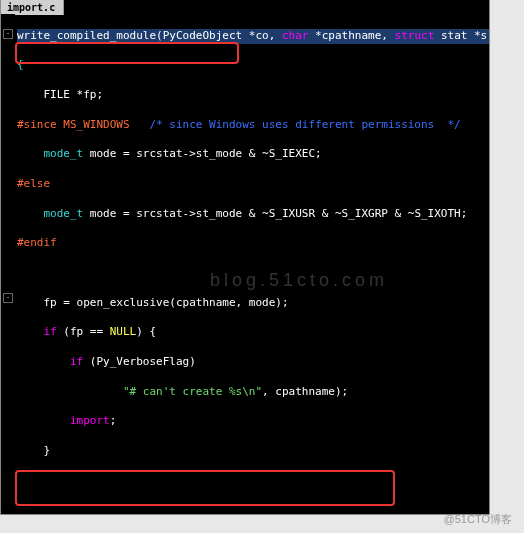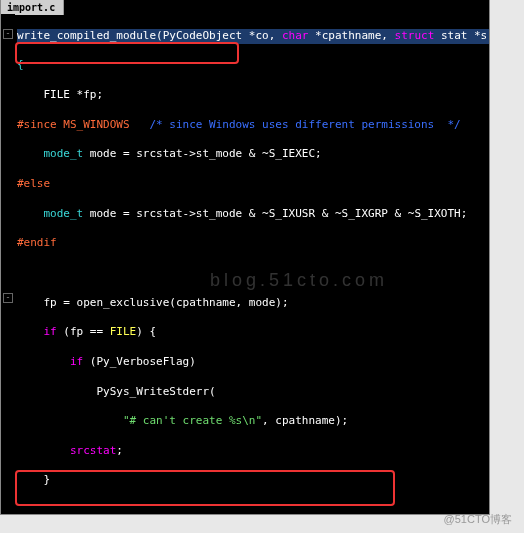--- a/index.html
+++ b/index.html
@@ -43,25 +43,24 @@
 <span class="ln hl-blue"><span class="w">write_com</span>piled_module(PyCodeObject *co, <span class="k">char</span> *cpathname, <span class="k">struct</span> stat *srcstat)</span>
 <span class="ln"><span class="t">{</span></span>
 <span class="ln">    FILE *fp;</span>
 <span class="ln"><span class="m">#since MS_WINDOWS</span>   <span class="c">/* since Windows uses different permissions  */</span></span>
 <span class="ln">    <span class="t">mode_t</span> mode = srcstat-&gt;st_mode &amp; ~S_IEXEC;</span>
 <span class="ln"><span class="m">#else</span></span>
 <span class="ln">    <span class="t">mode_t</span> mode = srcstat-&gt;st_mode &amp; ~S_IXUSR &amp; ~S_IXGRP &amp; ~S_IXOTH;</span>
 <span class="ln"><span class="m">#endif</span></span>
 <span class="ln"></span>
 <span class="ln">    fp = open_exclusive(cpathname, mode);</span>
-<span class="ln">    <span class="k">if</span> (fp == <span class="n">FILE</span>) {</span>
+<span class="ln">    <span class="k">if</span> (fp == <span class="n">NULL</span>) {</span>
 <span class="ln">        <span class="k">if</span> (Py_VerboseFlag)</span>
-<span class="ln">            PySys_WriteStderr(</span>
 <span class="ln">                <span class="s">"# can't create %s\n"</span>, cpathname);</span>
-<span class="ln">        <span class="k">srcstat</span>;</span>
+<span class="ln">        <span class="k">import</span>;</span>
 <span class="ln">    }</span>
 
 
 
 
 
 
 
 
 

